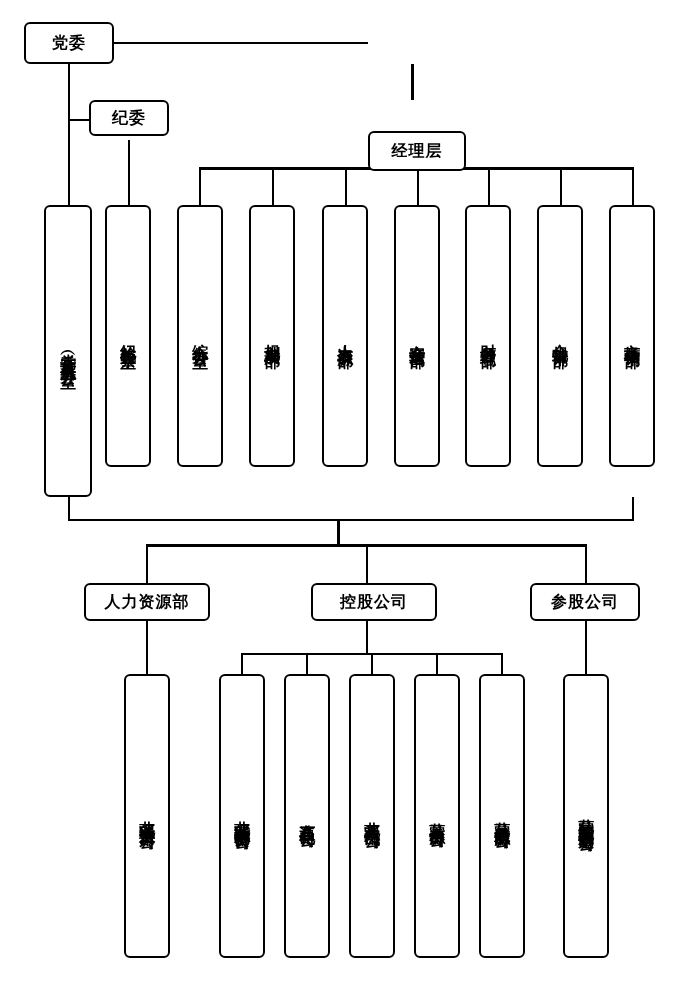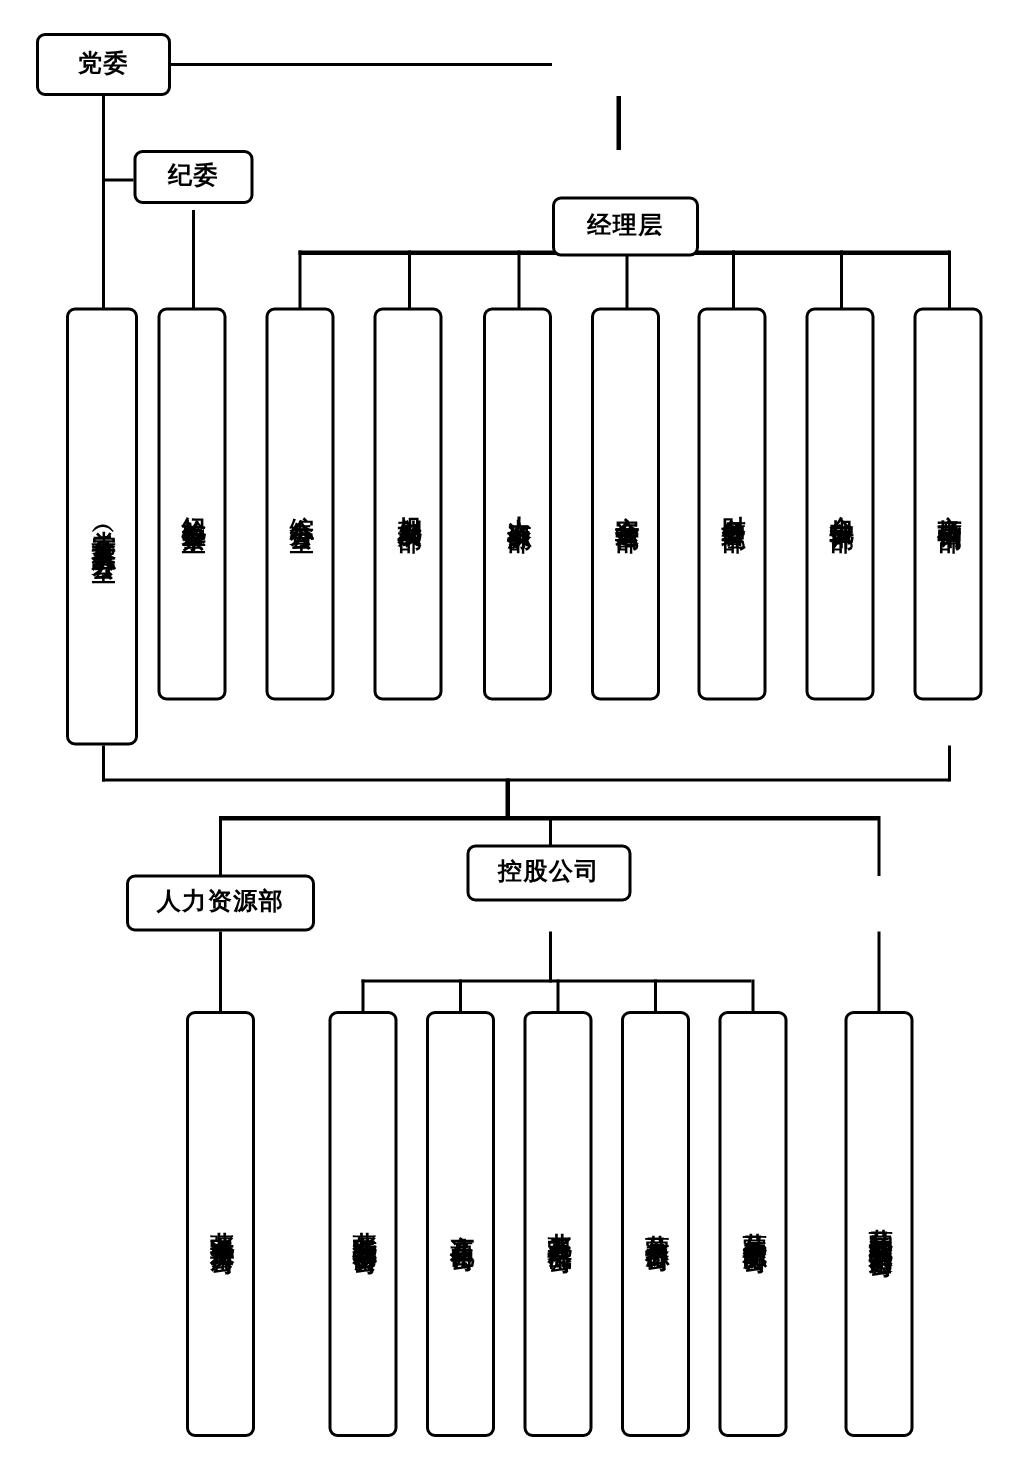--- a/index.html
+++ b/index.html
@@ -135,22 +135,25 @@
   <div class="line thick-v" style="left:337px; top:519px; height:26px;"></div>
   <div class="line thick-h" style="left:146px; top:544px; width:440px;"></div>
 
   <div class="line v" style="left:146px; top:544px; height:40px;"></div>
   <div class="line v" style="left:366px; top:544px; height:40px;"></div>
   <div class="line v" style="left:585px; top:544px; height:40px;"></div>
 
   <div class="node horiz" style="left:84px; top:583px; width:126px; height:38px;">
     <span class="lbl">人力资源部</span>
   </div>
-  <div class="node horiz" style="left:311px; top:563px; width:110px; height:38px;">
+  <div class="node horiz" style="left:311px; top:583px; width:126px; height:38px;">
     <span class="lbl">控股公司</span>
+  </div>
+  <div class="node horiz" style="left:530px; top:583px; width:110px; height:38px;">
+    <span class="lbl">参股公司</span>
   </div>
 
   <div class="line v" style="left:146px; top:621px; height:57px;"></div>
 
   <div class="line v" style="left:366px; top:621px; height:34px;"></div>
   <div class="line h" style="left:241px; top:653px; width:260px;"></div>
   <div class="line v" style="left:241px; top:653px; height:25px;"></div>
   <div class="line v" style="left:306px; top:653px; height:25px;"></div>
   <div class="line v" style="left:371px; top:653px; height:25px;"></div>
   <div class="line v" style="left:436px; top:653px; height:25px;"></div>

